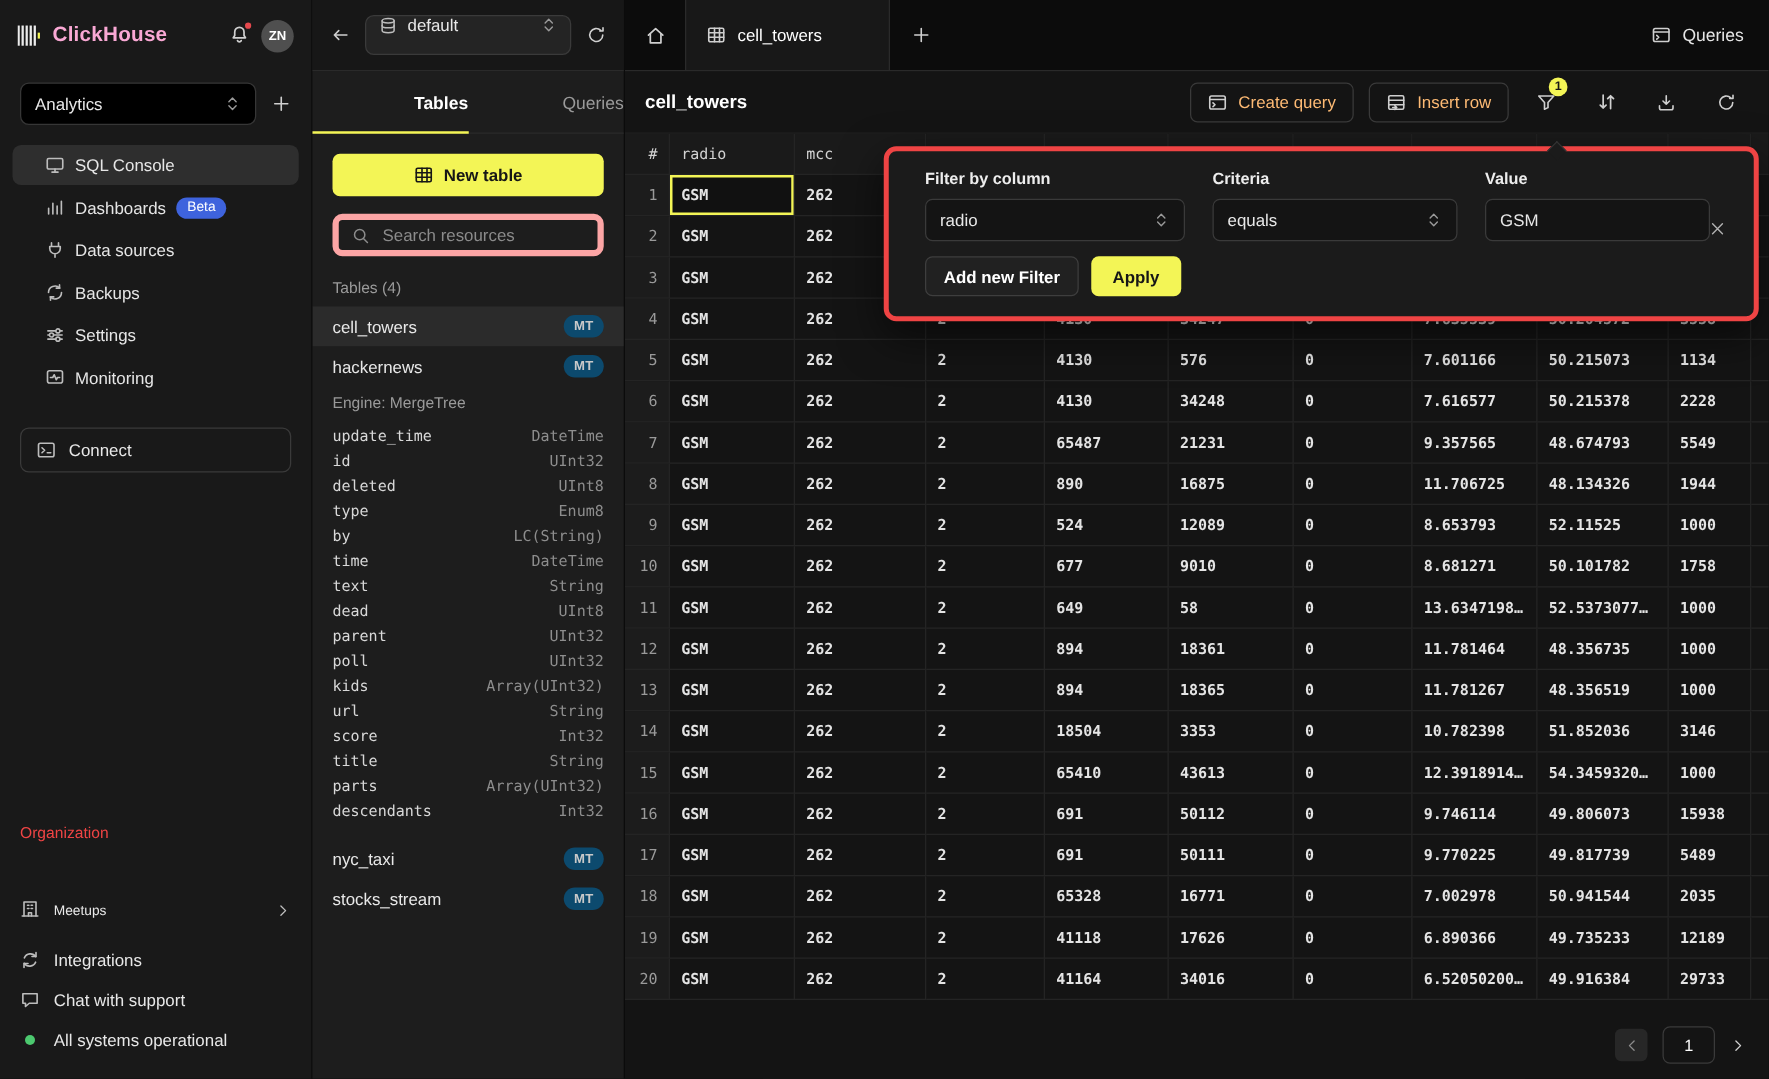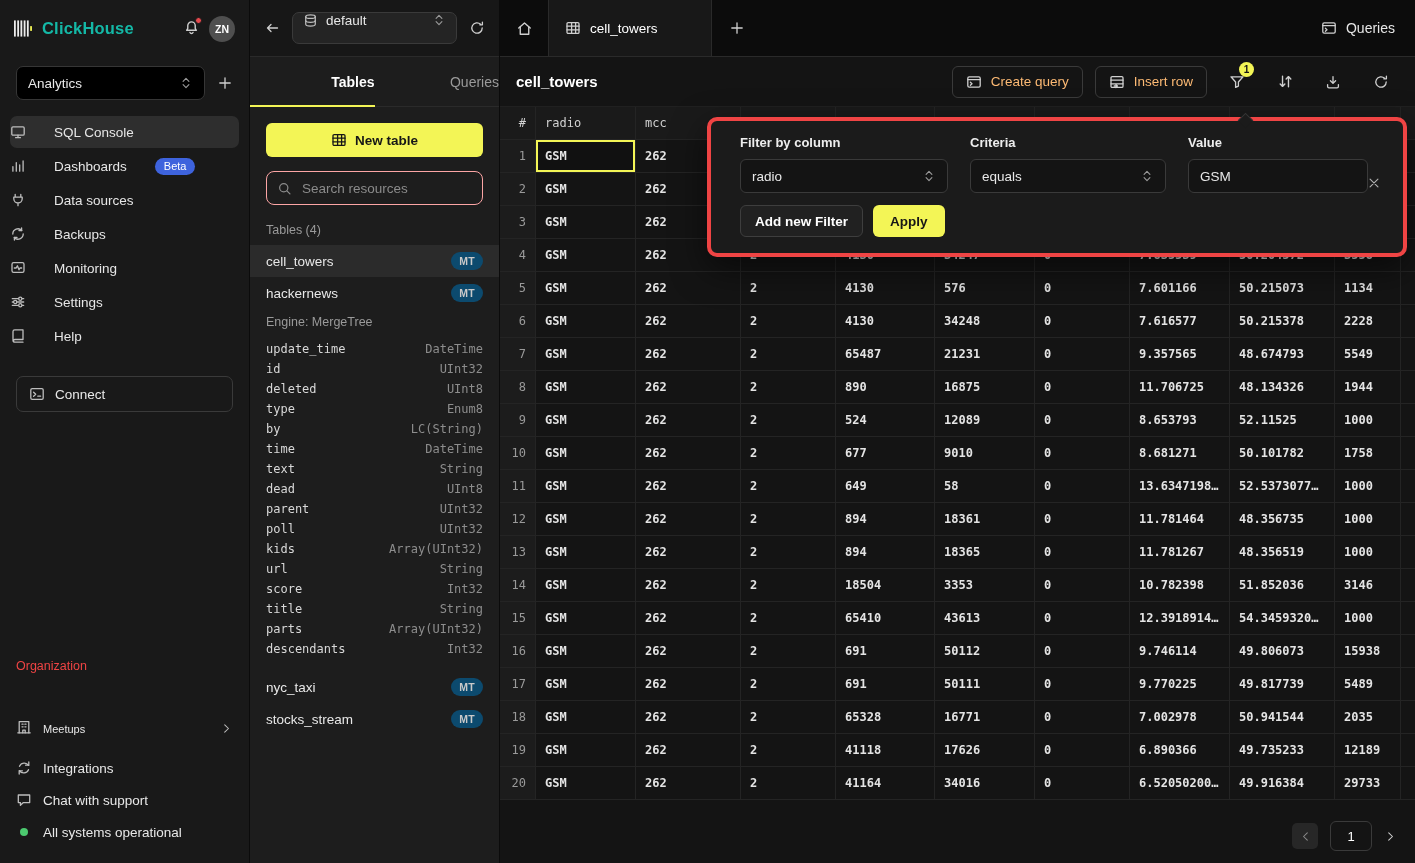--- a/index.html
+++ b/index.html
@@ -11,32 +11,32 @@
   html,body{margin:0;padding:0}
   body{width:1415px;height:863px;overflow:hidden;background:var(--bg);color:var(--text);
        font-family:"Liberation Sans",sans-serif;font-size:14px}
   .app{display:flex;width:100%;height:100%}
   .ico{display:inline-flex;align-items:center;justify-content:center;flex:none}
   .ico svg{display:block}
 
   
   .sidebar{width:250px;flex:none;background:var(--sidebar);display:flex;flex-direction:column;border-right:1px solid #0b0b0b}
   .sb-top{height:57px;flex:none;display:flex;align-items:center;gap:9px;padding:0 14px}
-  .brand{font-weight:700;font-size:16.5px;color:#14b8a6;letter-spacing:.2px}
+  .brand{font-weight:700;font-size:16.5px;color:#f9a8d4;letter-spacing:.2px}
   .bell{margin-left:auto;position:relative;color:#cfcfcf;cursor:pointer}
   .reddot{position:absolute;top:-2px;right:-2px;width:7px;height:7px;border-radius:50%;background:var(--red);border:1px solid var(--sidebar)}
   .avatar{width:26px;height:26px;border-radius:50%;background:#4f4f4f;display:flex;align-items:center;justify-content:center;
           font-size:10.5px;font-weight:700;color:#fff;cursor:pointer}
   .ws-row{display:flex;align-items:center;gap:12px;padding:9px 16px 10px}
   .ws-select{flex:1;height:34px;border:1px solid #363636;border-radius:7px;background:#000000;display:flex;align-items:center;
              padding:0 11px;font-size:13.5px;cursor:pointer}
   .ws-select .ico{margin-left:auto;color:#9a9a9a}
   .ws-plus{color:#cfcfcf;cursor:pointer}
   .nav{padding:6px 10px;display:flex;flex-direction:column;gap:2px}
-  .nav-item{height:32px;display:flex;align-items:center;gap:28px;padding:0 0;border-radius:7px;font-size:13.5px;color:#e6e6e6;cursor:pointer}
+  .nav-item{height:32px;display:flex;align-items:center;gap:8px;padding:0 26px;border-radius:7px;font-size:13.5px;color:#e6e6e6;cursor:pointer}
   .nav-item.active{background:#2e2e2e}
   .nav-item .ico{color:#bdbdbd}
   .beta{background:var(--blue);color:#fff;font-size:11px;padding:2.5px 9px;border-radius:999px}
   .connect-btn{margin:18px 16px 0;height:36px;border:1px solid #3a3a3a;border-radius:7px;display:flex;align-items:center;gap:10px;
                padding:0 12px;font-size:13.5px;cursor:pointer;background:transparent;color:var(--text)}
   .connect-btn .ico{color:#bdbdbd}
   .org{margin-top:auto;padding:0 16px}
   .org-label{color:#ef4444;font-size:12.5px;margin-bottom:26px}
   .org-item{height:36px;display:flex;align-items:flex-end;gap:11px;font-size:11px;cursor:pointer}
   .org-item .chev{margin-left:auto;color:#cfcfcf}
@@ -54,21 +54,21 @@
              padding:0 10px;font-size:13.5px;cursor:pointer}
   .db-select .ico{color:#bdbdbd}
   .db-select .chevs{margin-left:auto;color:#9a9a9a}
   .ex-refresh{color:#cfcfcf;cursor:pointer}
   .ex-tabs{height:50px;flex:none;display:flex;border-bottom:1px solid var(--border)}
   .ex-tab{flex:1;display:flex;align-items:center;justify-content:flex-end;font-size:14px;color:#9a9a9a;position:relative;cursor:pointer}
   .ex-tab.active{color:#fff;font-weight:600}
   .ex-tab.active::after{content:"";position:absolute;left:0;right:0;bottom:-1px;height:2px;background:var(--yellow)}
   .new-table-btn{margin:16px 16px 0;height:34px;flex:none;background:var(--yellow);color:#161616;border:none;border-radius:6px;
                  font-weight:700;font-size:13.5px;font-family:"Liberation Sans",sans-serif;display:flex;align-items:center;justify-content:center;gap:8px;cursor:pointer}
-  .search-box{margin:14px 16px 0;height:34px;flex:none;border:1px solid #fca5a5;border-radius:8px;display:flex;align-items:center;gap:8px;padding:0 10px}
+  .search-box{margin:14px 16px 0;height:34px;flex:none;border:5px solid #fca5a5;border-radius:8px;display:flex;align-items:center;gap:8px;padding:0 10px}
   .search-box .ico{color:#8b8b8b}
   .search-box input{flex:1;min-width:0;background:transparent;border:none;outline:none;color:#e8e8e8;font-size:13.5px;font-family:"Liberation Sans",sans-serif}
   .search-box input::placeholder{color:#8b8b8b}
   .tables-heading{margin:18px 16px 8px;color:#9a9a9a;font-size:12.5px;flex:none}
   .tables-list{flex:1;overflow:hidden}
   .table-item{height:32px;display:flex;align-items:center;padding:0 16px;font-size:13.5px;cursor:pointer}
   .table-item.selected{background:#2b2b2b}
   .table-item .mt{margin-left:auto}
   .mt{background:#0c4a6e;color:#c9c9c9;font-size:10.5px;font-weight:700;padding:3px 8px;border-radius:999px;letter-spacing:.3px}
   .schema{padding:2px 16px 12px}
@@ -212,44 +212,36 @@
             <svg width="16" height="16" viewBox="0 0 16 16" fill="none" stroke="currentColor" stroke-width="1.3" stroke-linecap="round" stroke-linejoin="round">
               <path d="M2.8 8a5.2 5.2 0 0 1 9-3.5M13.2 8a5.2 5.2 0 0 1-9 3.5"></path>
               <path d="M11.6 1.9v2.6H9M4.4 14.1v-2.6H7"></path>
             </svg>
           </span>
           <span>Backups</span>
         </div>
         <div class="nav-item">
           <span class="ico">
             <svg width="16" height="16" viewBox="0 0 16 16" fill="none" stroke="currentColor" stroke-width="1.3" stroke-linecap="round" stroke-linejoin="round">
-              <rect x="2" y="2.6" width="12" height="9.8" rx="1.6"></rect>
-              <path d="M4.3 8h1.9l1.2-2.2 1.6 4 1-1.8h1.7"></path>
-            </svg>
-          </span>
-          <span>Monitoring</span>
-        </div>
-        <div class="nav-item">
-          <span class="ico">
-            <svg width="16" height="16" viewBox="0 0 16 16" fill="none" stroke="currentColor" stroke-width="1.3" stroke-linecap="round" stroke-linejoin="round">
               <path d="M2.3 4.7h11.4M2.3 8h11.4M2.3 11.3h11.4"></path>
               <circle cx="10.3" cy="4.7" r="1.6" fill="#191919"></circle>
               <circle cx="5.2" cy="8" r="1.6" fill="#191919"></circle>
               <circle cx="10.3" cy="11.3" r="1.6" fill="#191919"></circle>
             </svg>
           </span>
           <span>Settings</span>
         </div>
         <div class="nav-item">
           <span class="ico">
             <svg width="16" height="16" viewBox="0 0 16 16" fill="none" stroke="currentColor" stroke-width="1.3" stroke-linecap="round" stroke-linejoin="round">
-              <path d="M13 14.2H4.8A1.8 1.8 0 0 1 3 12.4V3.6A1.8 1.8 0 0 1 4.8 1.8H13v9.7H4.8a1.35 1.35 0 0 0 0 2.7H13z"></path>
-            </svg>
-          </span>
-          <span>Help</span>
+              <rect x="2" y="2.6" width="12" height="9.8" rx="1.6"></rect>
+              <path d="M4.3 8h1.9l1.2-2.2 1.6 4 1-1.8h1.7"></path>
+            </svg>
+          </span>
+          <span>Monitoring</span>
         </div>
       </nav>
 
     <button class="connect-btn">
       <span class="ico">
           <svg width="16" height="16" viewBox="0 0 16 16" fill="none" stroke="currentColor" stroke-width="1.3" stroke-linecap="round" stroke-linejoin="round">
             <rect x="1.8" y="2.6" width="12.4" height="10.8" rx="1.4"></rect>
             <path d="M4.6 6.2l2.1 2-2.1 2M8.8 10.2h2.8"></path>
           </svg>
         </span>

